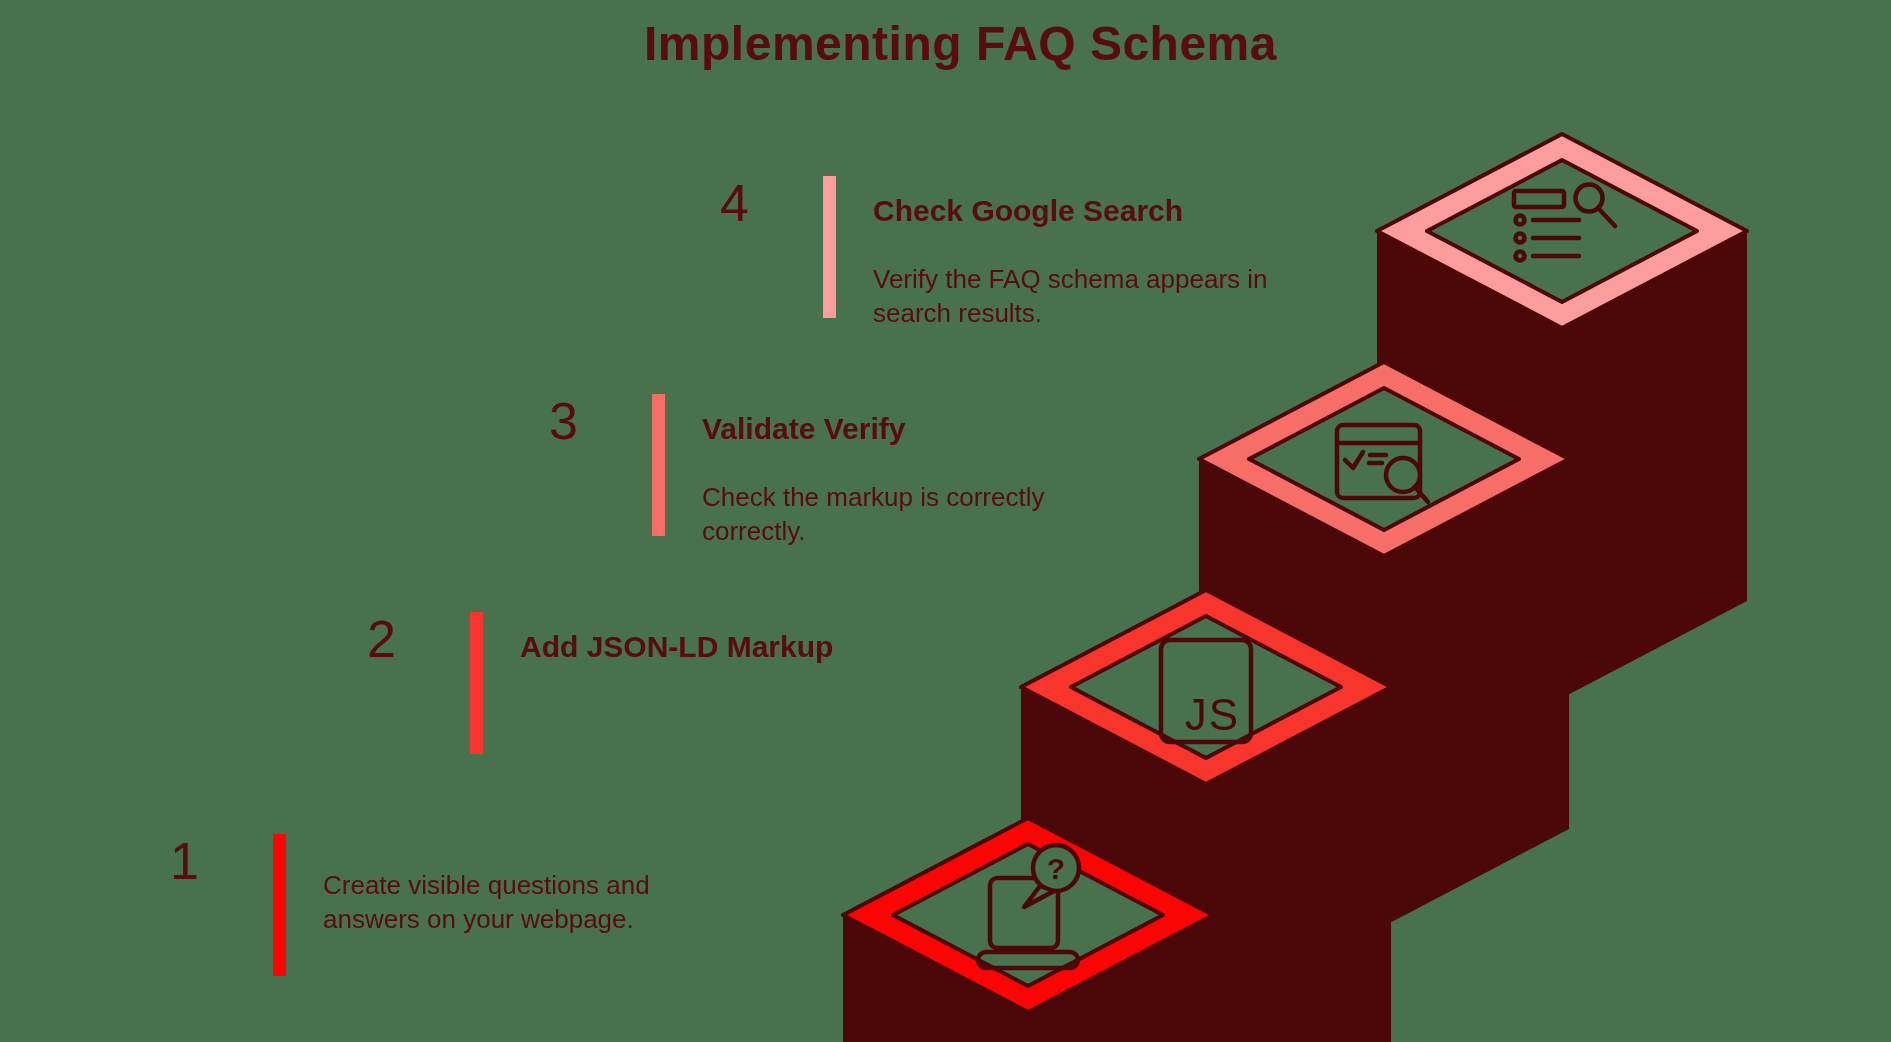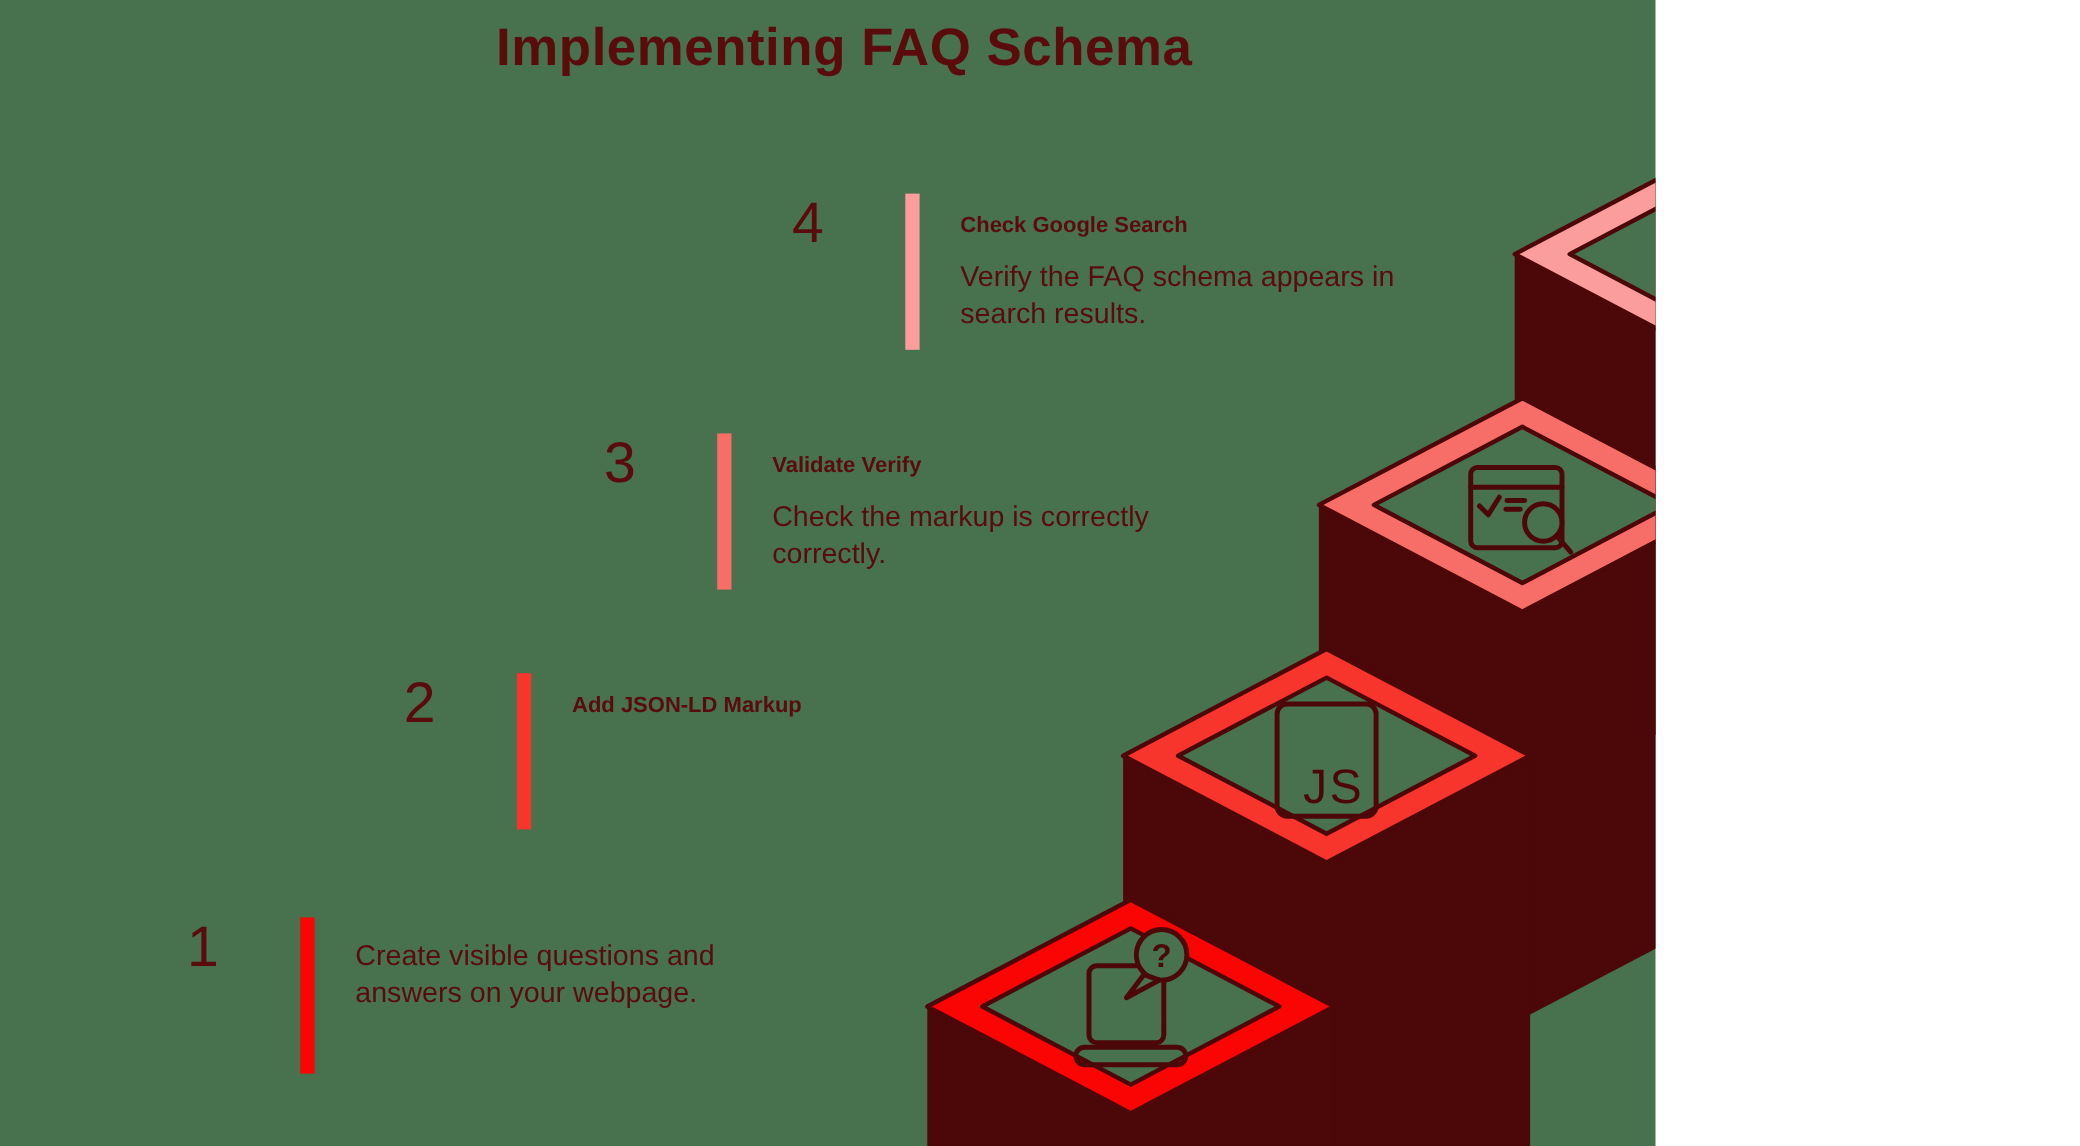--- a/index.html
+++ b/index.html
@@ -6,39 +6,39 @@
     --bg:#48714E;
     --maroon:#4C0808;
     --text:#5A0B0B;
     --a1:#FA0404;
     --a2:#F8352C;
     --a3:#F76E69;
     --a4:#FA9D9C;
   }
   html,body{margin:0;padding:0;}
   .canvas{
-    position:relative;width:1505px;height:1042px;
+    position:relative;width:1891px;height:1042px;
     background:var(--bg);overflow:hidden;
     font-family:"Liberation Sans",sans-serif;color:var(--text);
   }
   .page-title{
     position:absolute;top:16px;left:calc(50% + 15px);transform:translateX(-50%);
     font-size:48px;font-weight:bold;letter-spacing:0.5px;white-space:nowrap;margin:0;
   }
   .stairs-svg{position:absolute;left:0;top:0;width:1891px;height:1042px;}
 
   .step{position:absolute;display:flex;align-items:flex-start;}
   .step .num{
     width:120px;text-align:right;font-size:52px;font-weight:500;line-height:1.05;
     flex:0 0 120px;
   }
   .step .bar{width:13px;height:142px;margin-left:74px;flex:0 0 13px;}
   .step .texts{margin-left:37px;}
-  .step .step-title{font-size:20px;font-weight:bold;margin-top:18px;white-space:nowrap;}
-  .step .step-desc{font-size:26px;line-height:1.3;margin-top:18px;}
+  .step .step-title{font-size:30px;font-weight:bold;margin-top:18px;white-space:nowrap;}
+  .step .step-desc{font-size:26px;line-height:1.3;margin-top:35px;}
 
   .s1{left:79px;top:834px;}
   .s2{left:276px;top:612px;}
   .s3{left:458px;top:394px;}
   .s4{left:629px;top:176px;}
   .s1 .bar{background:var(--a1);}
   .s2 .bar{background:var(--a2);}
   .s3 .bar{background:var(--a3);}
   .s4 .bar{background:var(--a4);}
 

